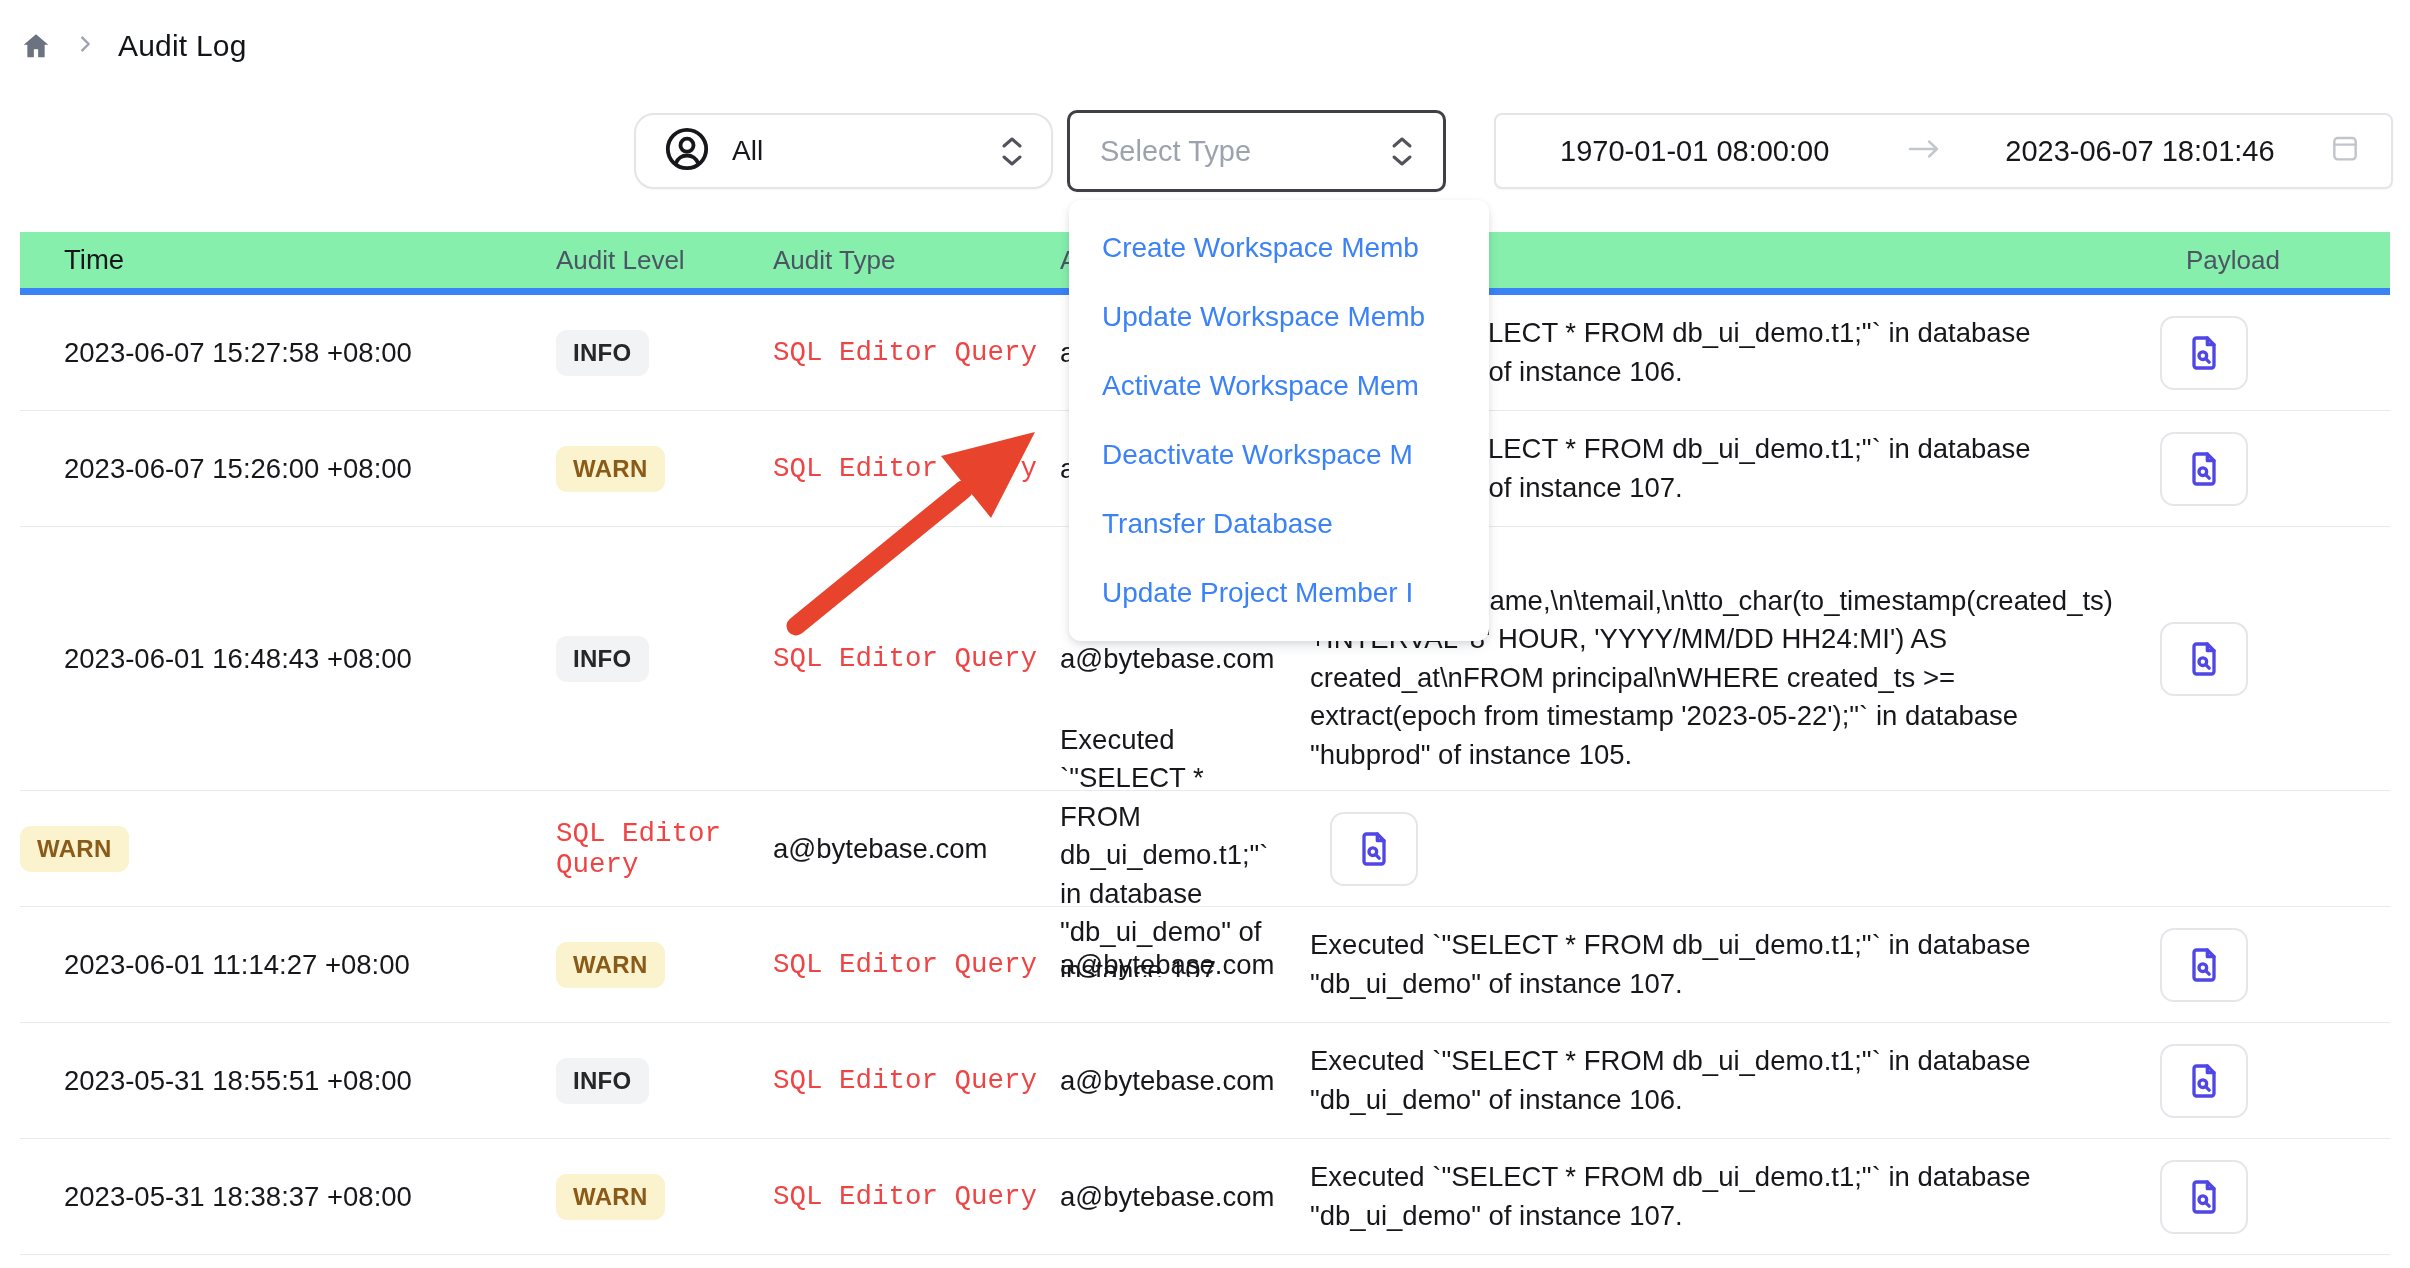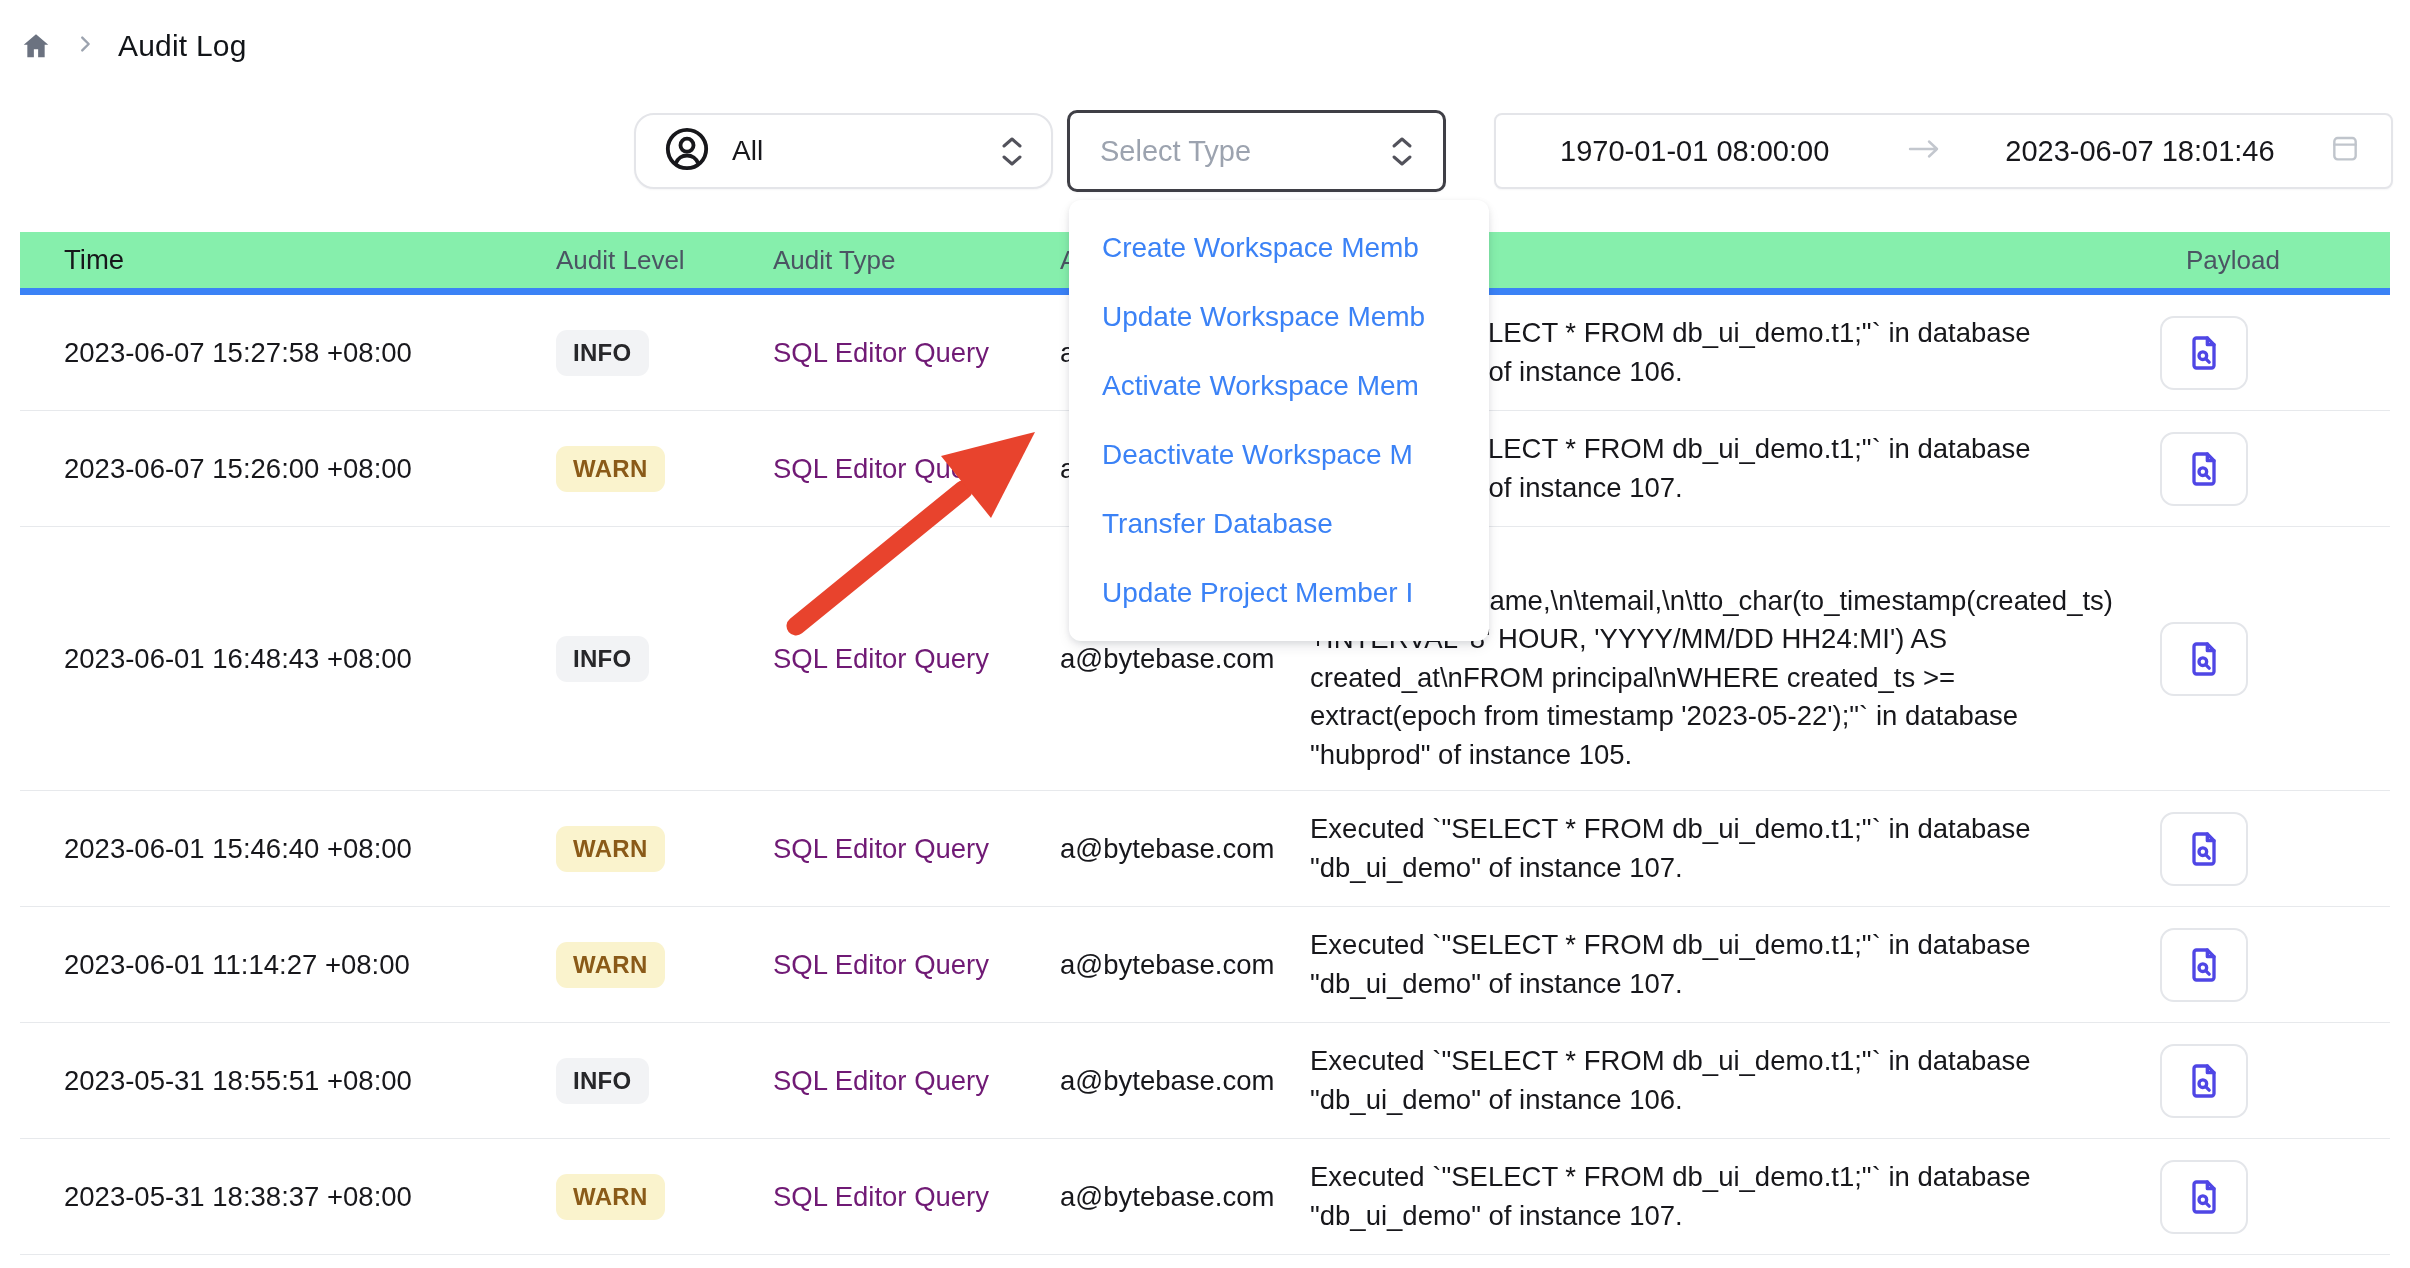--- a/index.html
+++ b/index.html
@@ -31,21 +31,21 @@
 
   
   .table { position:absolute; left:20px; top:232px; width:2370px; }
   .grid-row { display:grid; grid-template-columns:536px 217px 287px 250px 830px 250px; align-items:center; }
   .thead { height:63px; background:#86efac; border-bottom:7px solid #3b82f6; font-size:26px; font-weight:500; color:#4b5563; }
   .thead .c1 { padding-left:44px; }
   .thead .c6 { padding-left:46px; }
   .trow { border-bottom:1px solid #e7e9ec; height:116px; background:#fff; }
   .trow.tall { height:264px; }
   .c1 { padding-left:44px; font-size:27.5px; color:#17171b; }
-  .c3 { font-size:27.5px; color:#701a75; }
+  .c3 { font-size:27.5px; color:#ef4444;font-family:Liberation Mono, monospace; }
   .c4 { font-size:27.5px; color:#17171b; }
   .c5 { font-size:27.5px; color:#17171b; line-height:38.5px; padding-right:22px;
         overflow-wrap:anywhere; word-break:break-word; max-height:256px; overflow:hidden; }
   .badge { display:inline-block; font-size:24px; font-weight:700; padding:9px 17px; border-radius:11px; letter-spacing:.3px; }
   .badge[data-level="INFO"] { background:#f2f3f5; color:#27272a; }
   .badge[data-level="WARN"] { background:#faf3cd; color:#8a5a18; }
   .c6 { padding-left:20px; }
   .payload-btn { width:88px; height:74px; background:#fff; border:2px solid #e4e6ea; border-radius:14px;
                  display:flex; align-items:center; justify-content:center; cursor:pointer; }
 
@@ -185,21 +185,20 @@
               <path d="M14 3H7.5A1.5 1.5 0 0 0 6 4.5v15A1.5 1.5 0 0 0 7.5 21h9a1.5 1.5 0 0 0 1.5-1.5V7z"></path>
               <path d="M14 3v4h4"></path>
               <circle cx="11.3" cy="13.6" r="2.3"></circle>
               <path d="m13 15.4 2.1 2.1"></path>
             </svg>
       </div>
         </div>
     </div>
 
     <div class="grid-row trow">
-      <div class="c1">2023-06-01 15:46:40 +08:00</div>
       <div><span class="badge" data-level="WARN">WARN</span></div>
       <div class="c3">SQL Editor Query</div>
       <div class="c4">a@bytebase.com</div>
       <div class="c5">Executed `"SELECT * FROM db_ui_demo.t1;"` in database "db_ui_demo" of instance 107.</div>
       <div class="c6">
           <div class="payload-btn">
         <svg width="40" height="40" viewBox="0 0 24 24" fill="none" stroke="#4f46e5" stroke-width="2" stroke-linecap="round" stroke-linejoin="round">
               <path d="M14 3H7.5A1.5 1.5 0 0 0 6 4.5v15A1.5 1.5 0 0 0 7.5 21h9a1.5 1.5 0 0 0 1.5-1.5V7z"></path>
               <path d="M14 3v4h4"></path>
               <circle cx="11.3" cy="13.6" r="2.3"></circle>

